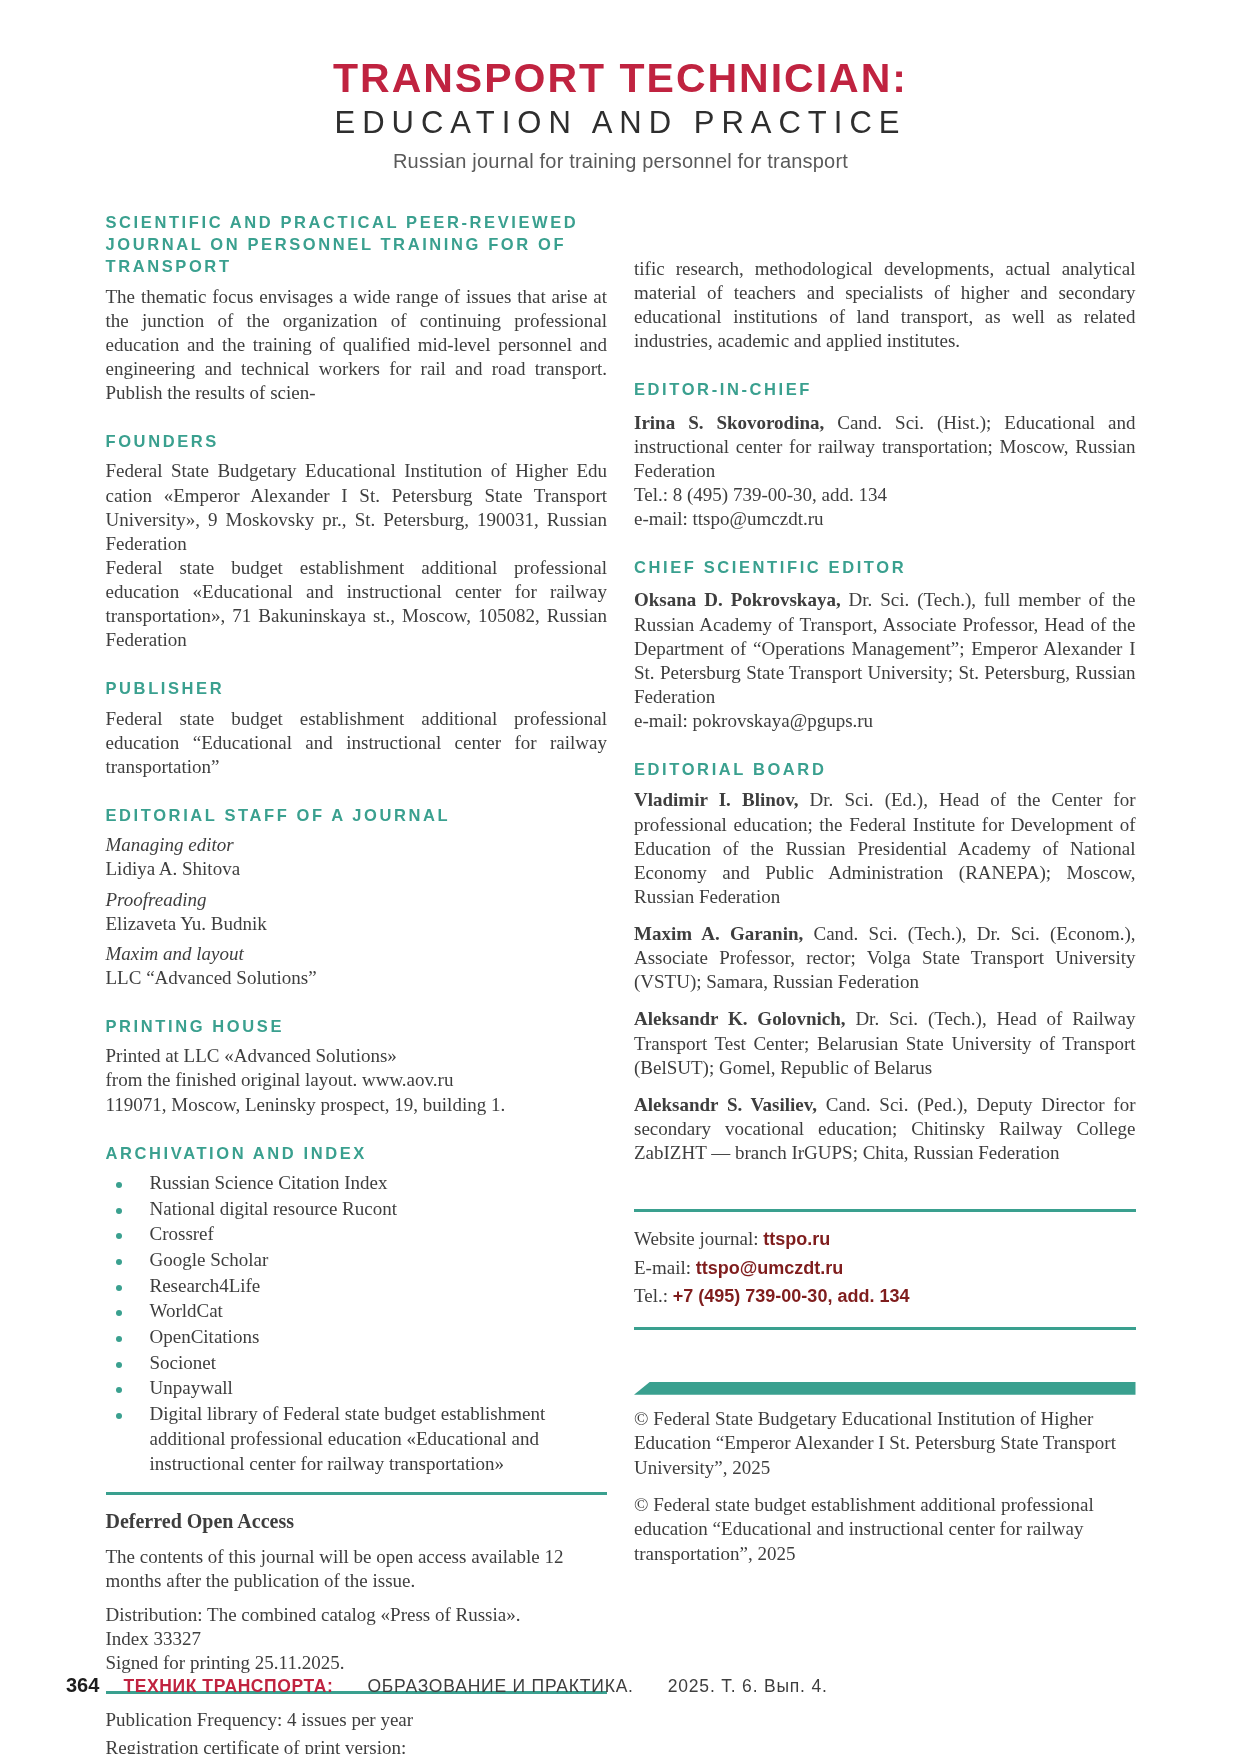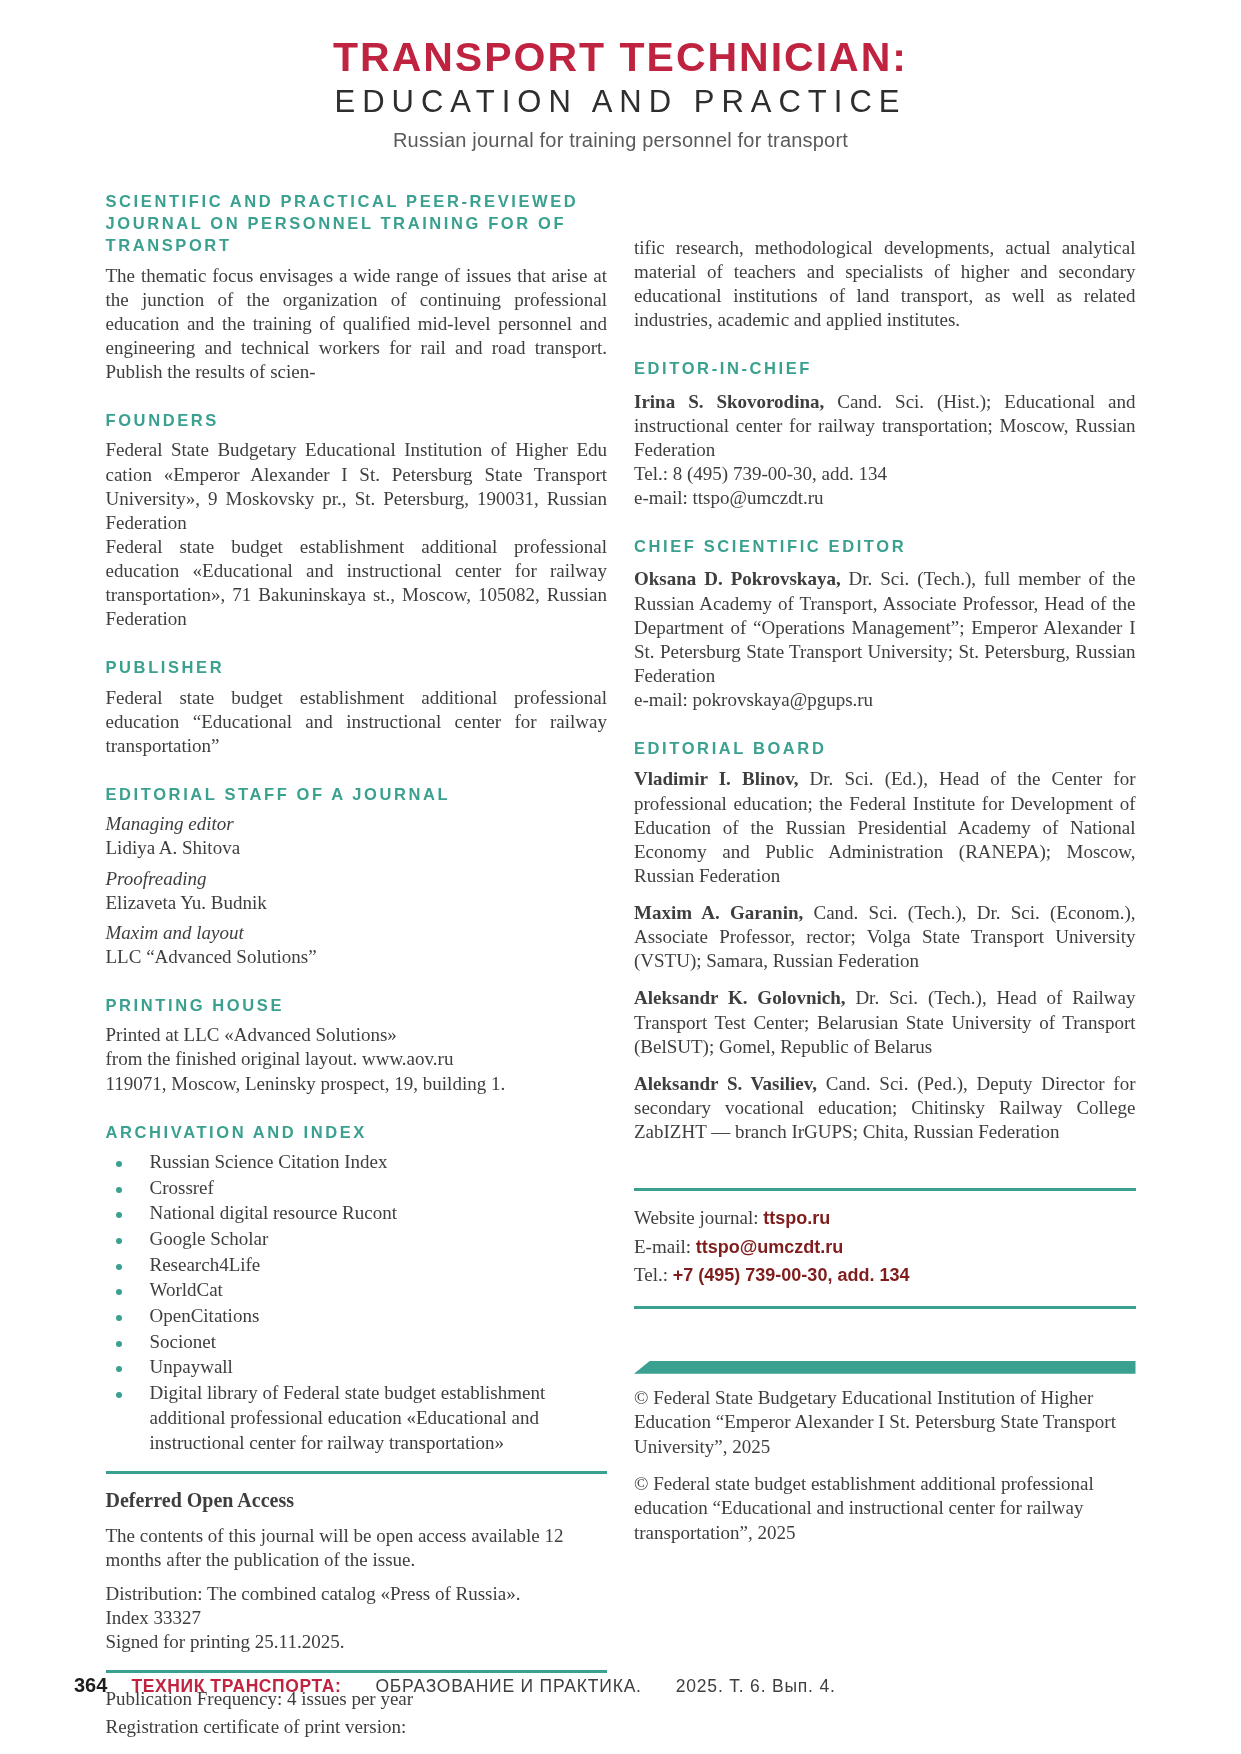--- a/index.html
+++ b/index.html
@@ -10,21 +10,21 @@
   html,body{margin:0;padding:0;background:#fff;}
   .page{
     position:relative;
     width:1241px;height:1754px;
     background:#ffffff;
     font-family:"Liberation Serif","DejaVu Serif",serif;
     color:var(--body-text);
     overflow:hidden;
   }
   
-  .masthead{text-align:center;padding-top:35px;}
+  .masthead{text-align:center;padding-top:56px;}
   .title-red{
     font-family:"Liberation Sans","DejaVu Sans",sans-serif;
     font-weight:800;font-size:41px;letter-spacing:2px;
     color:var(--accent-red);line-height:1.1;
   }
   .title-black{
     font-family:"Liberation Sans","DejaVu Sans",sans-serif;
     font-weight:400;font-size:31px;letter-spacing:7px;
     color:#2e2e2e;line-height:1.15;margin-top:4px;
   }
@@ -74,21 +74,21 @@
   .member{margin-top:13px;}
   .bname{font-weight:700;}
   .contact{margin-top:13px;line-height:1.5;}
   .contact .val{
     font-family:"Liberation Sans","DejaVu Sans",sans-serif;
     font-weight:700;font-size:18px;color:#7f1d1d;
   }
   .copyright p{margin-top:12px;line-height:1.3;}
   
   .footer{
-    position:absolute;left:74px;top:1674px;
+    position:absolute;left:66px;top:1674px;
     display:flex;align-items:baseline;gap:24px;
     font-family:"Liberation Sans","DejaVu Sans",sans-serif;
   }
   .pagenum{font-weight:700;font-size:20px;color:#1d1d1d;}
   .fjname{font-weight:700;font-size:17.5px;color:var(--accent-red);letter-spacing:.6px;}
   .fjrest{font-weight:400;font-size:17.5px;color:#3e3e3e;letter-spacing:.8px;margin-left:25px;}
   .fline{display:flex;gap:9px;align-items:baseline;}
 </style>
 </head>
 <body>
@@ -130,22 +130,22 @@
       </div>
 
       <div class="sec">PRINTING HOUSE</div>
       <p>Printed at LLC «Advanced Solutions»</p>
       <p>from the finished original layout. www.aov.ru</p>
       <p>119071, Moscow, Leninsky prospect, 19, building 1.</p>
 
       <div class="sec">ARCHIVATION AND INDEX</div>
       <ul class="idx">
         <li>Russian Science Citation Index</li>
+        <li>National digital resource Rucont</li>
         <li>Crossref</li>
-        <li>National digital resource Rucont</li>
         <li>Google Scholar</li>
         <li>Research4Life</li>
         <li>WorldCat</li>
         <li>OpenCitations</li>
         <li>Socionet</li>
         <li>Unpaywall</li>
         <li>Digital library of Federal state budget establishment additional professional education «Educational and instructional center for railway transportation»</li>
       </ul>
 
       <hr class="rule">

